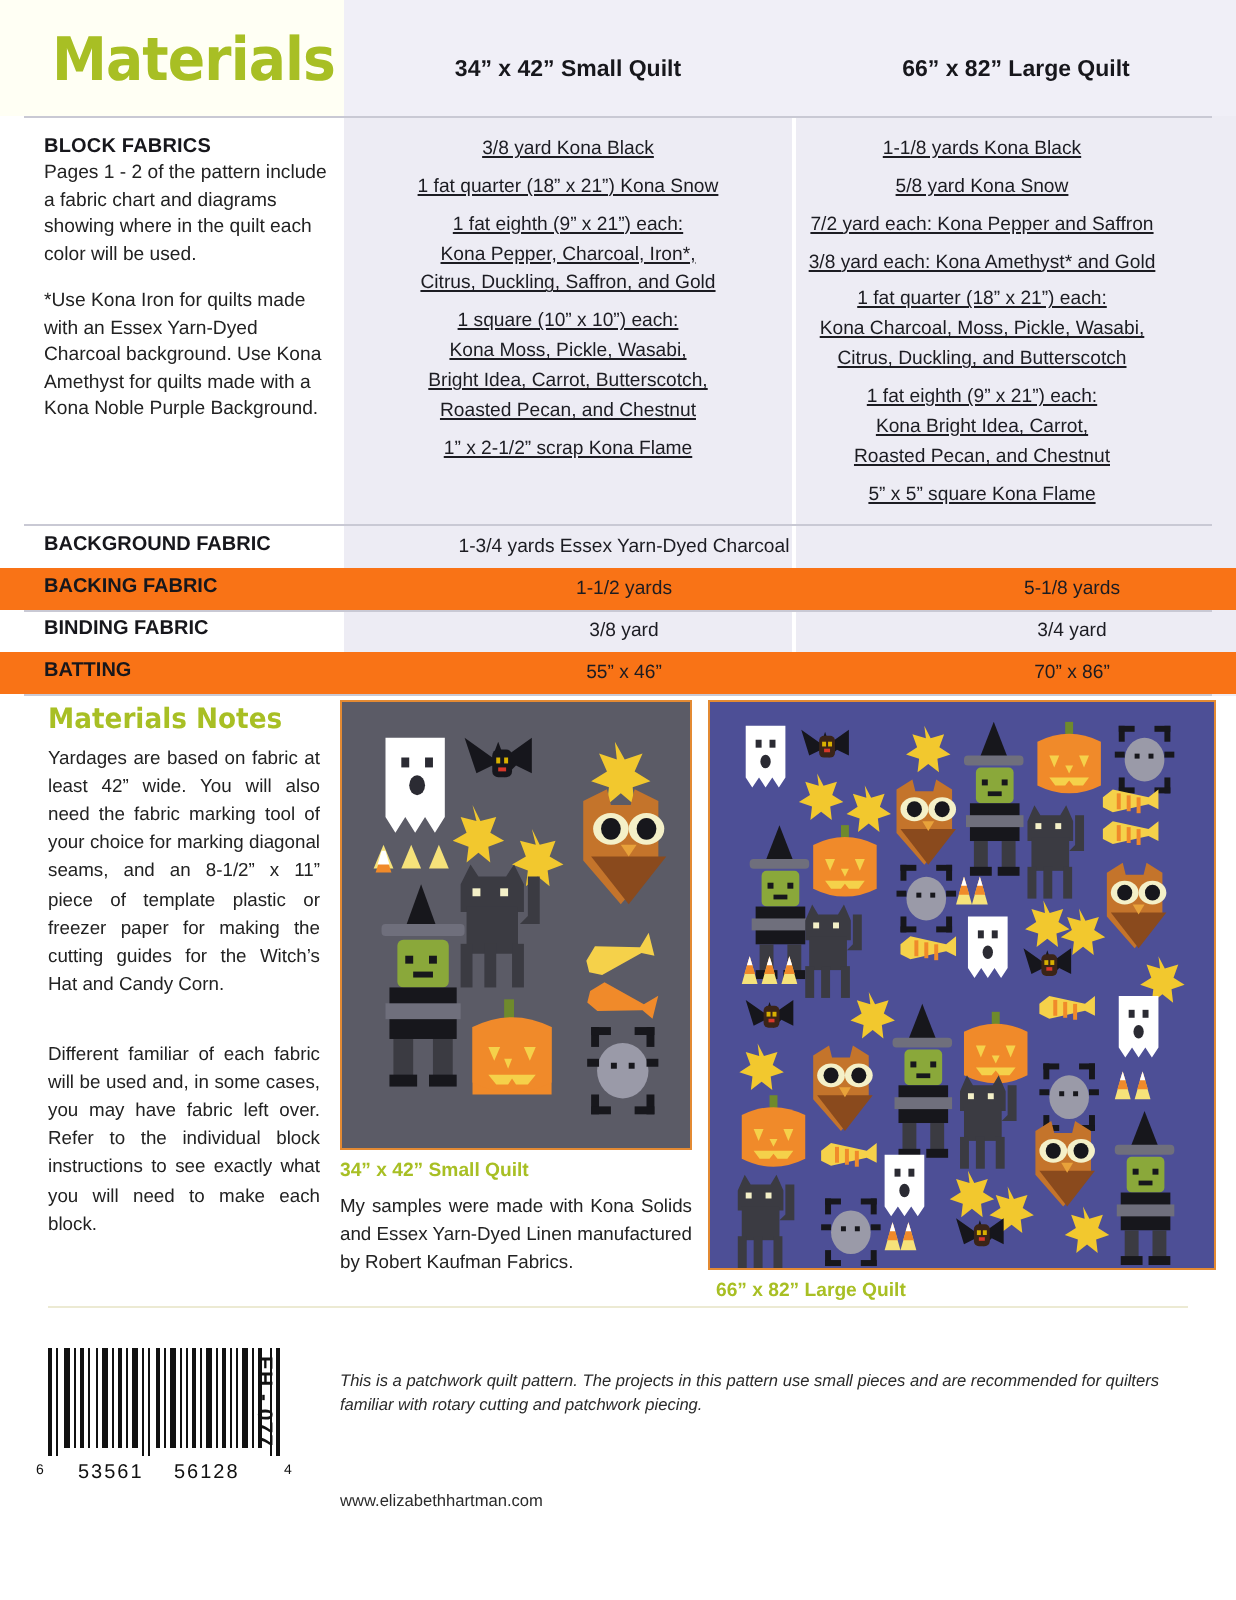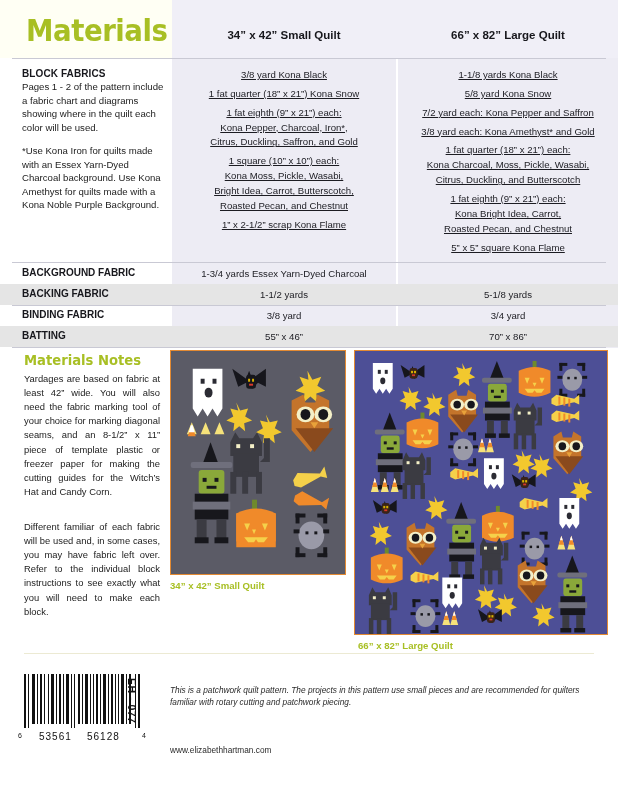--- a/index.html
+++ b/index.html
@@ -64,36 +64,36 @@
     font-size: 9.6px; line-height: 1.42; color: #222;
   }
   .blocktext.p1 { top: 80px; }
   .blocktext.p2 { top: 144px; }
 
   .fablist {
     position: absolute; top: 68px;
     font-size: 9.6px; line-height: 1.55; text-align: center; color: #1c1c22; text-decoration: underline;
   }
   .fablist.small { left: 176px; width: 216px; }
-  .fablist.large { left: 400px; width: 216px; }
+  .fablist.large { left: 383px; width: 216px; }
   .fablist p { margin-bottom: 4px; }
   .fablist p.grp { margin-bottom: 4px; }
 
   
   .trow { position: absolute; left: 0; width: 618px; height: 21px; }
   .trow .cellname {
     position: absolute; left: 22px; top: 4px;
     font-size: 10px; font-weight: bold; color: #17171c;
   }
   .trow .cellval {
-    position: absolute; top: 5px; font-size: 9.6px; text-align: center; color: #1c1c22;
+    position: absolute; top: 5px; font-size: 9.6px; text-align: center; color: #1c1c22; margin-left: 28px;
   }
   .trow .cellval.s { left: 172px; width: 224px; }
   .trow .cellval.l { left: 398px; width: 220px; }
-  .trow.shade { background: #e5e5e5; }
+  .trow.shade { background: #f97316; }
 
   
   .notes-section { position: relative; width: 618px; height: 312px; }
 
   .notes-title {
     position: absolute; left: 24px; top: 4px;
     font-family: "DejaVu Sans", sans-serif;
     font-weight: bold; font-size: 14px; color: #a8bf24;
     transform: scaleX(0.94); transform-origin: left center;
   }
@@ -474,20 +474,21 @@
       <use href="#g-spider" x="54" y="248"></use>
       <use href="#g-candycorn" x="88" y="262"></use>
       <use href="#g-candycorn" x="96" y="262"></use>
       <use href="#g-bat" x="124" y="258"></use>
       <use href="#g-star" x="178" y="254"></use>
     </svg>
   </div>
 
   <div class="cap small">34” x 42” Small Quilt</div>
   <div class="cap large">66” x 82” Large Quilt</div>
+  <div class="sample-note">My samples were made with Kona Solids and Essex Yarn-Dyed Linen manufactured by Robert Kaufman Fabrics.</div>
   <div class="divider"></div>
 </div>
 
 <div class="footer">
   <div class="barcode-wrap">
     <svg class="bars" width="132" height="58" viewBox="0 0 132 58">
       <rect x="0" y="0" width="132" height="58" fill="#ffffff"></rect>
       <g fill="#111111">
         <rect x="6" y="2" width="2" height="54"></rect>
           <rect x="10" y="2" width="1" height="54"></rect>

